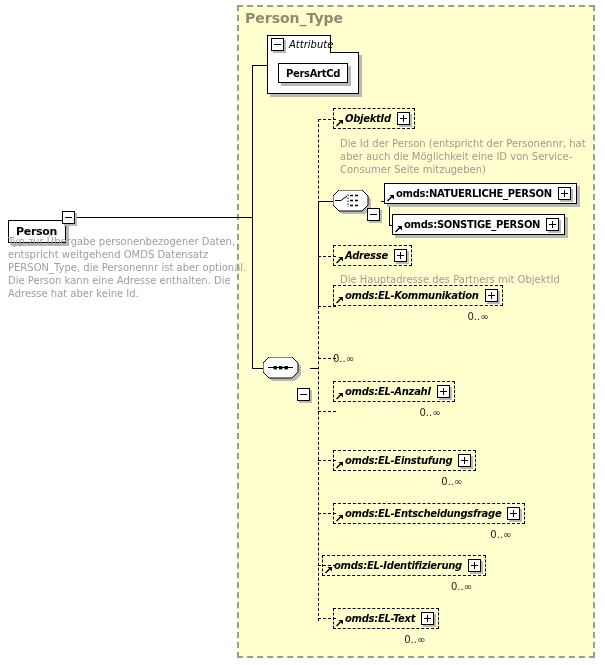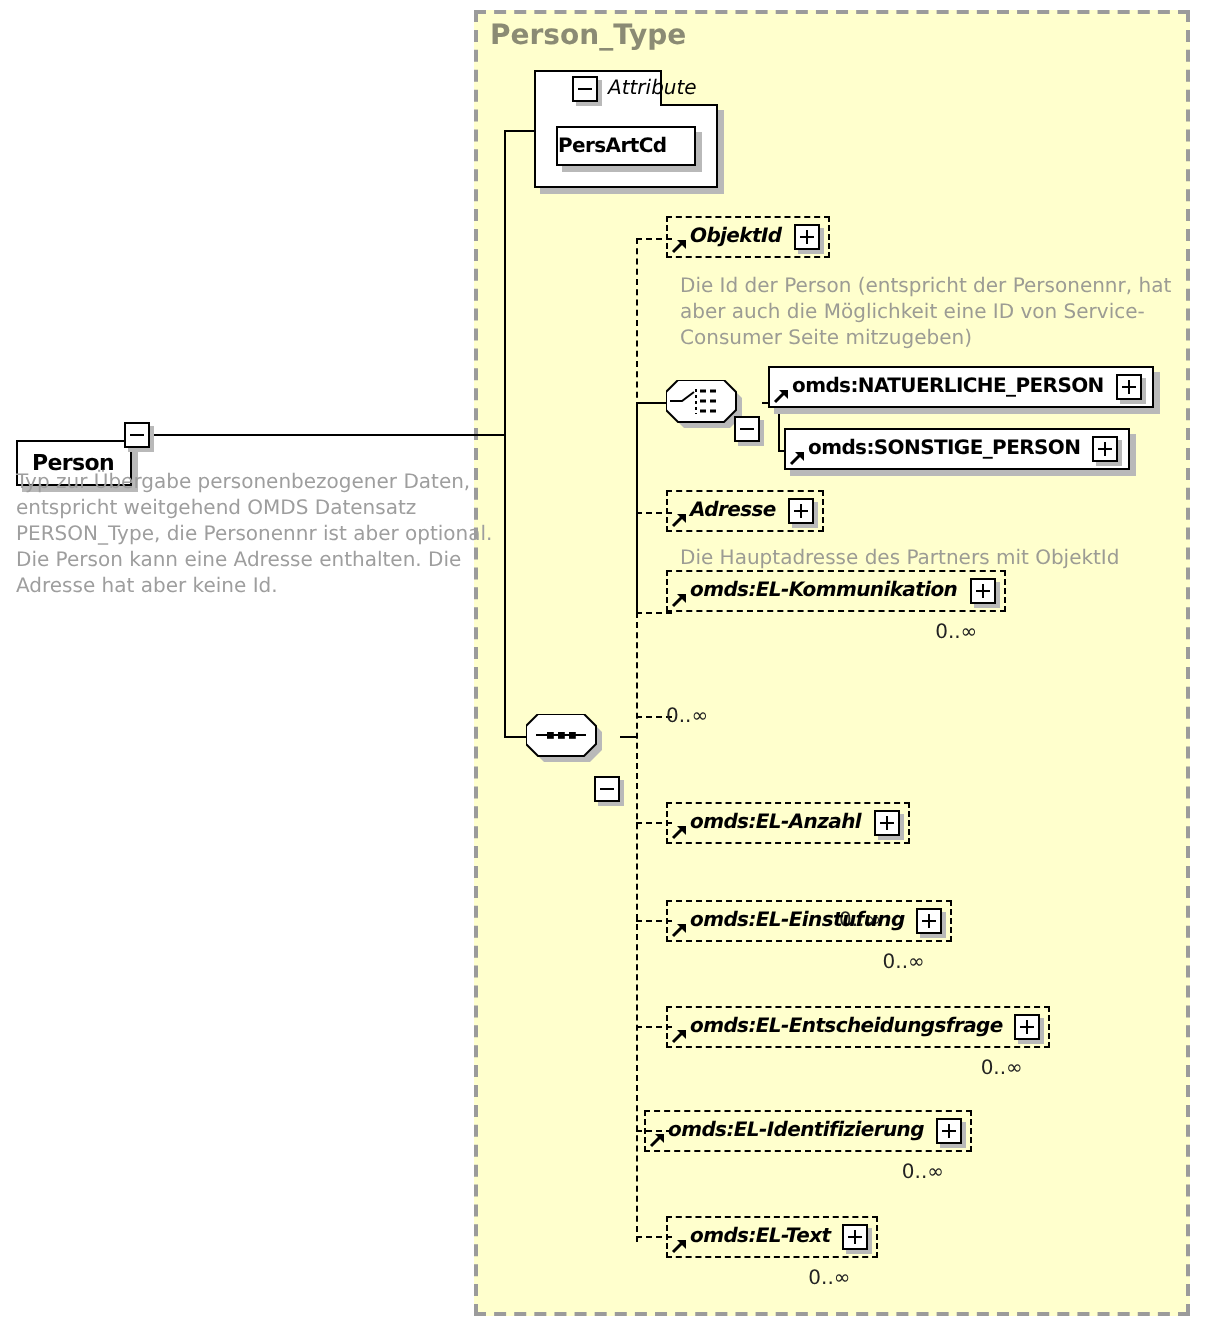--- a/index.html
+++ b/index.html
@@ -23,21 +23,21 @@
   .dash{border-top-style:dashed;border-left-style:dashed;border-color:#000;}
   
   .box{
     position:absolute;display:inline-flex;align-items:center;
     height:21px;box-sizing:border-box;border:1px solid #000;background:#ffffff;
     font-size:10px;font-weight:bold;color:#000;letter-spacing:-0.3px;
     padding:0 5px 0 11px;white-space:nowrap;
   }
   .box.shadow{box-shadow:3px 3px 0 #b9b9b9;}
   .box.dashed-box{border-style:dashed;background:transparent;padding-right:4px;font-style:italic;}
-  .box.center{padding:0;}
+  .box.center{justify-content:center;padding:0;}
   
   .multiwrap{position:absolute;display:flex;flex-direction:column;width:max-content;}
   .multiwrap .box{position:relative;}
   .multiwrap .box::before{
     content:"";position:absolute;left:3px;top:3px;right:-4px;bottom:-4px;
     border:1px dashed #000;box-shadow:3px 3px 0 #b9b9b9;z-index:-1;
   }
   .occ{
     align-self:flex-end;margin:5px 14px 0 0;
     font-size:10px;color:#222;letter-spacing:0;
@@ -53,21 +53,21 @@
   .exp.inbox{margin-left:6px;}
   
   .refarrow{position:absolute;left:1px;bottom:1px;width:9px;height:9px;}
   
   .note{position:absolute;font-size:10px;line-height:13px;color:#9c9c94;}
   .note.on-white{color:#9e9e9e;}
   
   .attr-tab{
     position:absolute;left:267px;top:35px;width:64px;height:18px;z-index:3;
     background:#fff;border:1px solid #000;border-bottom:none;box-sizing:border-box;
-    display:flex;align-items:center;padding-left:18px;
+    display:flex;align-items:center;padding-left:3px;
     font-size:10px;font-style:italic;color:#000;
   }
   .attr-tab .exp{margin-right:5px;}
   .attr-body{
     position:absolute;left:267px;top:52px;width:92px;height:42px;z-index:2;
     background:#fff;border:1px solid #000;box-sizing:border-box;box-shadow:3px 3px 0 #b9b9b9;
   }
   .compositor{position:absolute;}
 </style>
 </head>
@@ -186,21 +186,21 @@
     <span>omds:EL-Kommunikation</span>
     <span class="exp plus inbox"></span>
   </div>
   <div class="occ">0..∞</div>
 </div>
 
 <div class="multiwrap" style="left:333px;top:348px;">
   <div class="occ">0..∞</div>
 </div>
 
-<div class="multiwrap" style="left:333px;top:401px;gap:28px;">
+<div class="multiwrap" style="left:333px;top:381px;">
   <div class="box dashed-box">
     <svg class="refarrow" viewBox="0 0 9 9">
       <polyline points="1.5,8 6,3.5" stroke="#000" stroke-width="1.5" fill="none"></polyline>
       <polygon points="3.5,2 8,2 8,6.5" fill="#000"></polygon>
     </svg>
     <span>omds:EL-Anzahl</span>
     <span class="exp plus inbox"></span>
   </div>
   <div class="occ">0..∞</div>
 </div>

